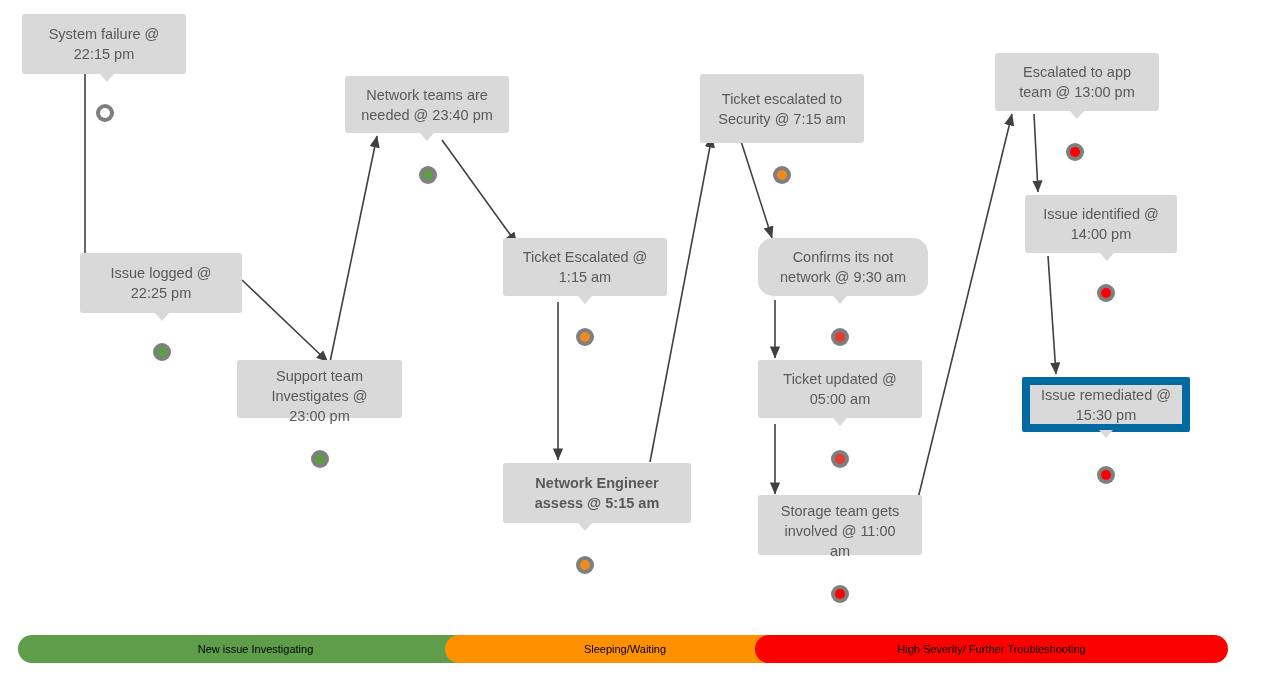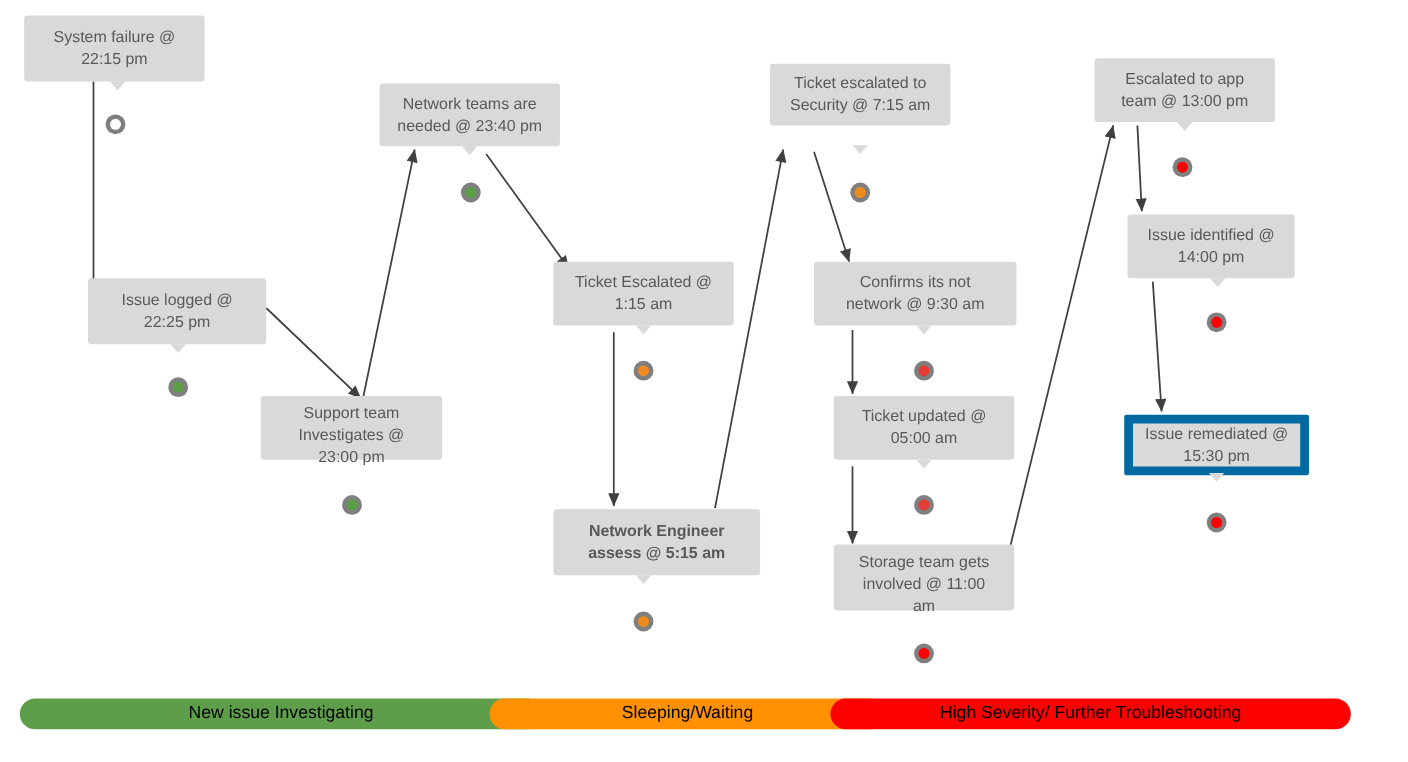--- a/index.html
+++ b/index.html
@@ -102,21 +102,21 @@
     top: 635px;
     width: 1210px;
     height: 28px;
   }
   .seg {
     position: absolute;
     top: 0;
     height: 28px;
     border-radius: 14px;
     color: #000000;
-    font-size: 16px;
+    font-size: 11px;
     line-height: 28px;
     text-align: center;
     white-space: nowrap;
   }
 </style>
 </head>
 <body>
 
 <div id="canvas">
 
@@ -166,26 +166,26 @@
       <div class="node" style="left: 503px; top: 238px; width: 164px; height: 58px;">
         <span class="label">Ticket Escalated @
 1:15 am</span>
       </div>
       <div class="tail" style="left: 578px; top: 296px;"></div>
       <div class="node" style="left: 503px; top: 463px; width: 188px; height: 60px; font-weight: bold;">
         <span class="label">Network Engineer
 assess @ 5:15 am</span>
       </div>
       <div class="tail" style="left: 578px; top: 523px;"></div>
-      <div class="node" style="left: 700px; top: 58px; width: 164px; height: 56px;">
+      <div class="node" style="left: 700px; top: 74px; width: 164px; height: 69px;">
         <span class="label">Ticket escalated to
 Security @ 7:15 am</span>
       </div>
       <div class="tail" style="left: 775px; top: 132px;"></div>
-      <div class="node" style="left: 740px; top: 238px; width: 184px; height: 58px;">
+      <div class="node" style="left: 758px; top: 238px; width: 170px; height: 58px; border-radius: 15px;">
         <span class="label">Confirms its not
 network @ 9:30 am</span>
       </div>
       <div class="tail" style="left: 833px; top: 296px;"></div>
       <div class="node" style="left: 758px; top: 360px; width: 164px; height: 58px;">
         <span class="label">Ticket updated @
 05:00 am</span>
       </div>
       <div class="tail" style="left: 833px; top: 418px;"></div>
       <div class="node overflow" style="left: 758px; top: 495px; width: 164px; height: 60px;">

